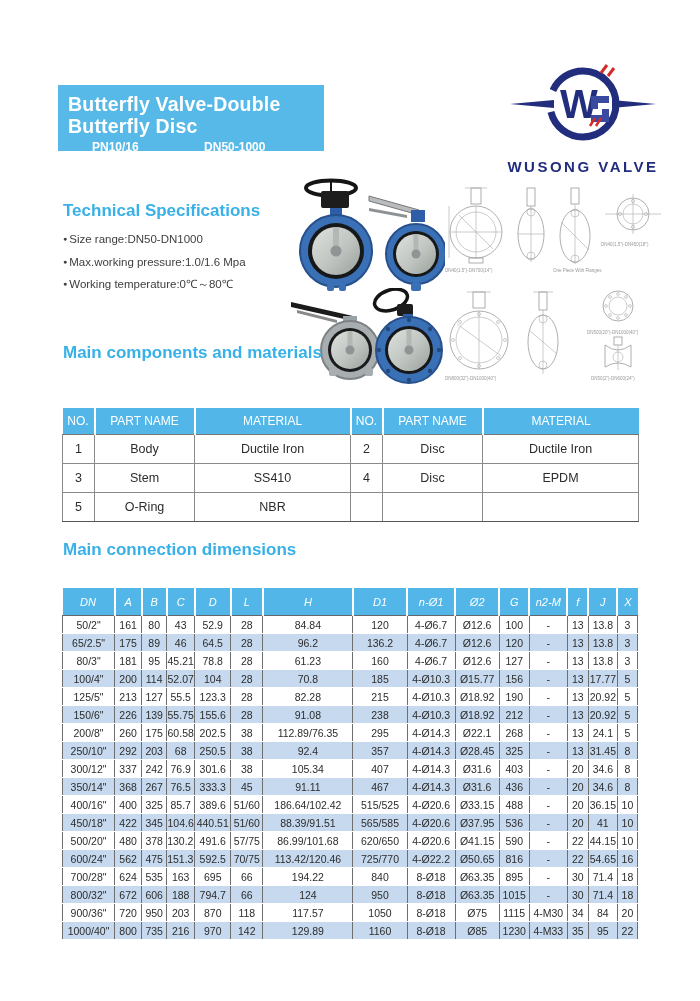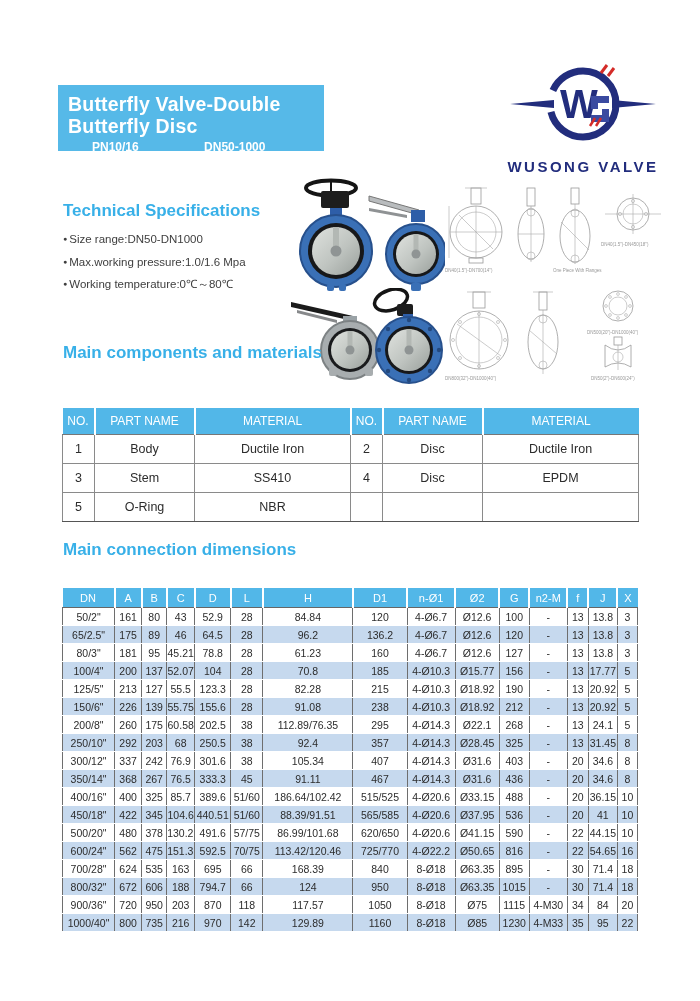--- a/index.html
+++ b/index.html
@@ -37,21 +37,21 @@
   th{background:#52b7e8;color:#fff;font-weight:normal;text-align:center;padding:0;}
   td{text-align:center;padding:0;color:#2c2c2c;overflow:hidden;white-space:nowrap;}
   
   .comp-table{position:absolute;left:62px;top:408px;width:576px;}
   .comp-table th{font-size:12px;height:26px;border-right:2px solid #fff;border-bottom:1px solid #777;}
   .comp-table th:last-child{border-right:none;}
   .comp-table td{font-size:12.5px;height:28px;border:1px solid #8a8a8a;background:#fff;}
   .comp-table tbody tr:last-child td{border-bottom:1px solid #555;}
   
   .dim-table{position:absolute;left:62px;top:588px;width:576px;}
-  .dim-table th{font-size:11px;height:19px;border-right:2px solid #fff;border-bottom:1px solid #666;}
+  .dim-table th{font-size:11px;height:27px;border-right:2px solid #fff;border-bottom:1px solid #666;font-style:italic;}
   .dim-table th:last-child{border-right:none;}
   .dim-table td{font-size:10.5px;height:17px;border-right:1px solid #6e6e6e;border-bottom:1px solid #fff;}
   .dim-table td:first-child{border-left:1px solid #6e6e6e;}
   .dim-table tbody tr:nth-child(even) td{background:#c6d9ee;}
   .dim-table tbody tr:nth-child(odd) td{background:#ffffff;}
   
   .lin{stroke:#9a9a9a;stroke-width:.8;fill:none;}
   .lin2{stroke:#aaa;stroke-width:.6;fill:none;}
 </style>
 </head>
@@ -402,21 +402,21 @@
           <td>Ø12.6</td>
           <td>127</td>
           <td>-</td>
           <td>13</td>
           <td>13.8</td>
           <td>3</td>
         </tr>
         <tr>
           <td>100/4"</td>
           <td>200</td>
-          <td>137</td>
+          <td>114</td>
           <td>52.07</td>
           <td>104</td>
           <td>28</td>
           <td>70.8</td>
           <td>185</td>
           <td>4-Ø10.3</td>
           <td>Ø15.77</td>
           <td>156</td>
           <td>-</td>
           <td>13</td>
@@ -593,21 +593,21 @@
           <td>54.65</td>
           <td>16</td>
         </tr>
         <tr>
           <td>700/28"</td>
           <td>624</td>
           <td>535</td>
           <td>163</td>
           <td>695</td>
           <td>66</td>
-          <td>168.39</td>
+          <td>194.22</td>
           <td>840</td>
           <td>8-Ø18</td>
           <td>Ø63.35</td>
           <td>895</td>
           <td>-</td>
           <td>30</td>
           <td>71.4</td>
           <td>18</td>
         </tr>
         <tr>

